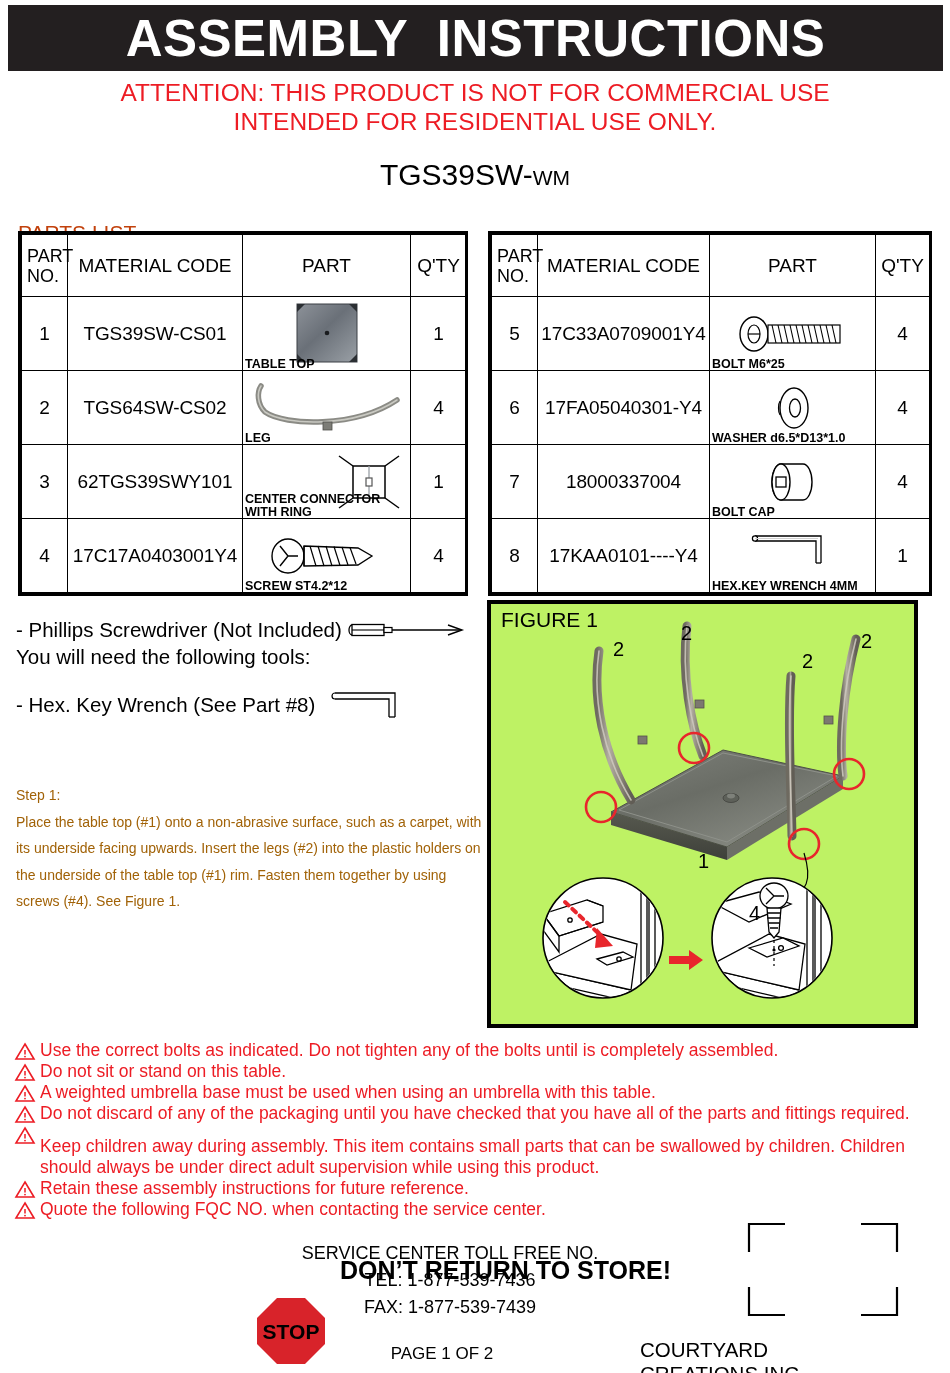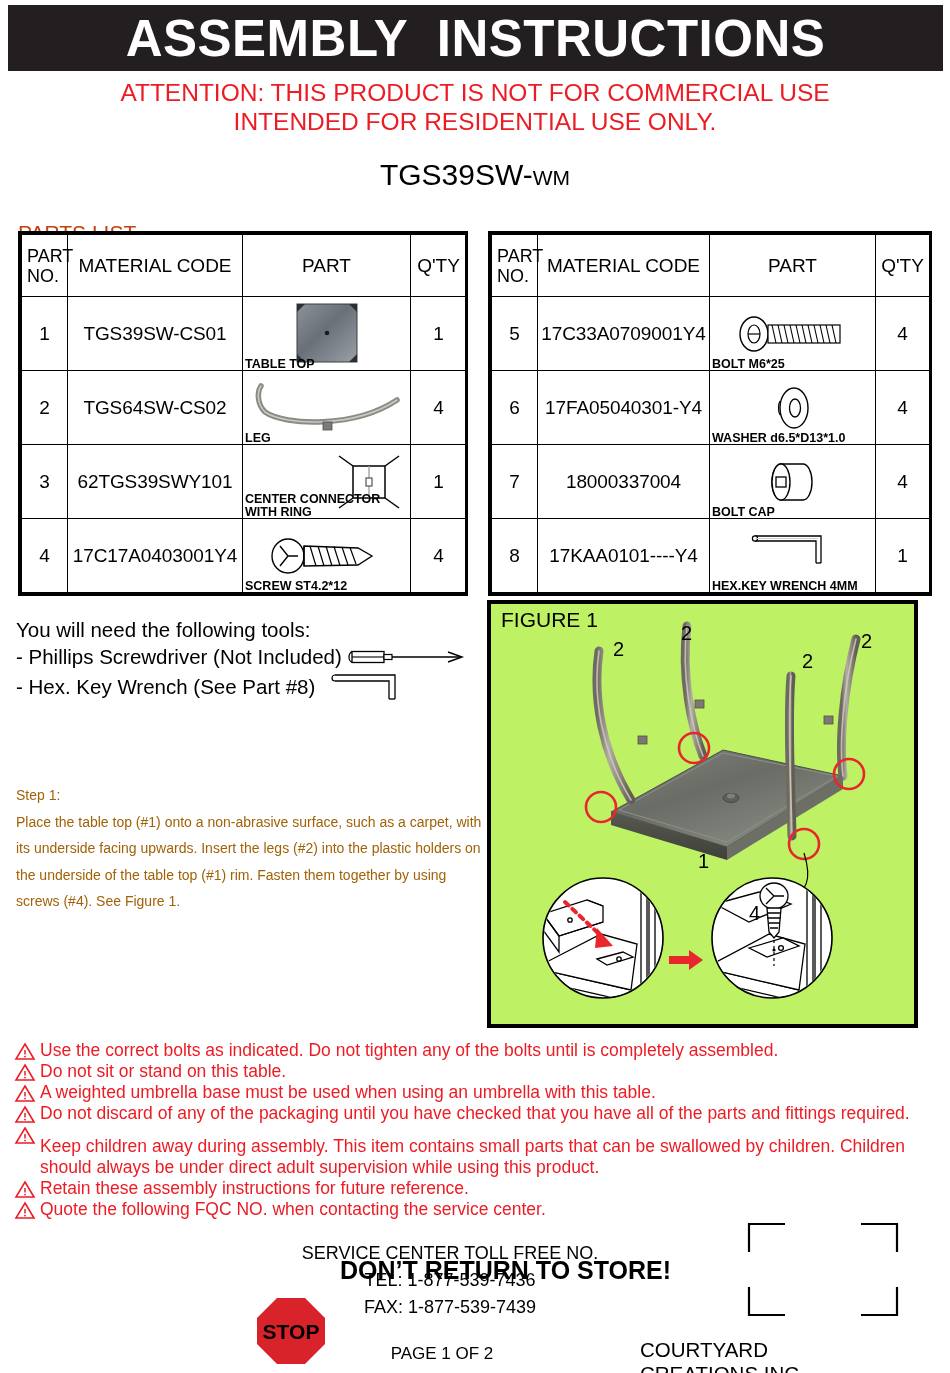--- a/index.html
+++ b/index.html
@@ -392,35 +392,35 @@
             </div>
             <div class="part-caption">HEX.KEY WRENCH 4MM</div>
           </td>
           <td class="qty-cell">1</td>
         </tr>
       </tbody>
     </table>
   </div>
 
   <div class="tools-block">
-    <div class="tools-line">You will need the following tools:</div>
     <div class="tools-line tool-row">
       <span>- Phillips Screwdriver (Not Included)</span>
       <span class="tool-art">
         <svg width="118" height="20" viewBox="0 0 118 20">
           <path d="M4 5 A3 5 0 0 0 4 15" fill="none" stroke="#000" stroke-width="1.3"></path>
           <rect x="4" y="4.5" width="32" height="11" fill="#fff" stroke="#000" stroke-width="1.3"></rect>
           <line x1="4" y1="10" x2="36" y2="10" stroke="#000" stroke-width="1.1"></line>
           <rect x="36" y="7.5" width="8" height="5" fill="#fff" stroke="#000" stroke-width="1.2"></rect>
           <line x1="44" y1="10" x2="112" y2="10" stroke="#000" stroke-width="1.4"></line>
           <path d="M100 5 L114 10 L100 15" fill="none" stroke="#000" stroke-width="1.4"></path>
         </svg>
       </span>
     </div>
-    <div class="tools-line tool-row" style="">
+    <div class="tools-line">You will need the following tools:</div>
+    <div class="tools-line tool-row" style="margin-top:18px;">
       <span>- Hex. Key Wrench (See Part #8)</span>
       <span class="tool-art" style="margin-left:14px;">
         <svg width="80" height="32" viewBox="0 0 80 32">
           <path d="M6 5 L66 5 L66 29" fill="none" stroke="#000" stroke-width="1.3"></path>
           <path d="M6 11 L60 11 L60 29" fill="none" stroke="#000" stroke-width="1.3"></path>
           <path d="M60 29 L66 29" stroke="#000" stroke-width="1.3"></path>
           <path d="M6 5 A3 3 0 0 0 6 11" fill="none" stroke="#000" stroke-width="1.2"></path>
         </svg>
       </span>
     </div>

